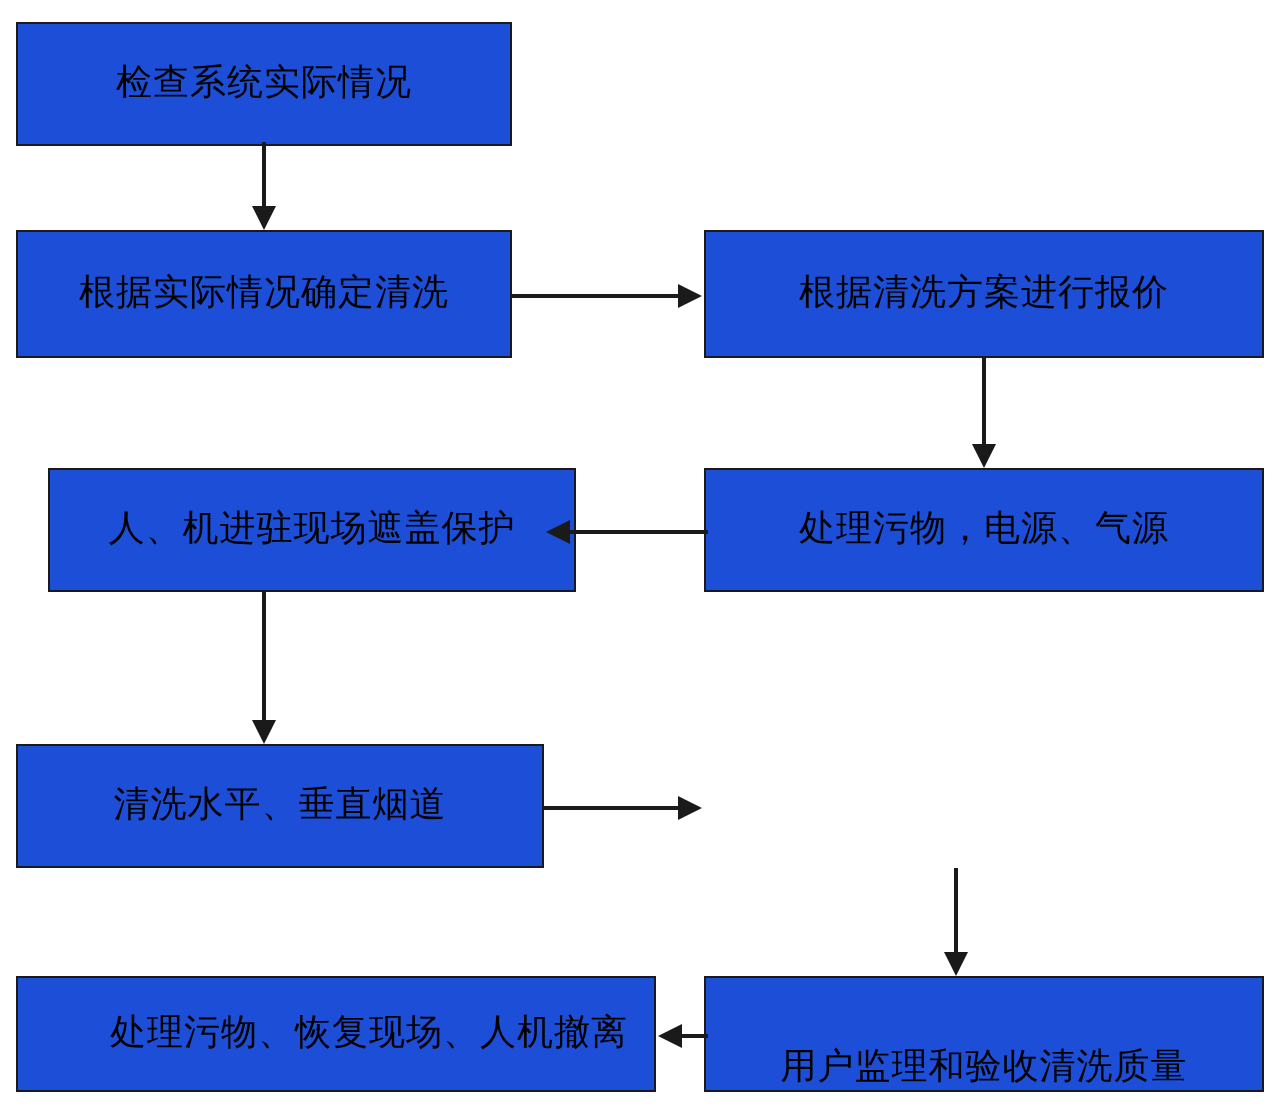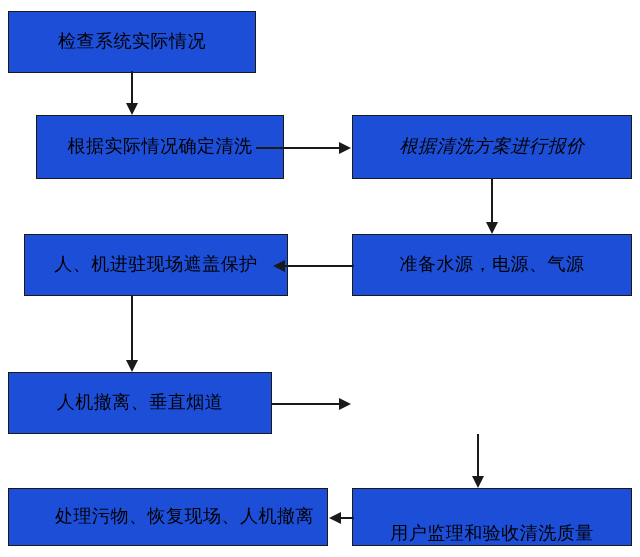--- a/index.html
+++ b/index.html
@@ -41,38 +41,38 @@
 </style>
 </head>
 <body>
 
 <div id="canvas">
 
   <div class="node" style="left:8px; top:11px; width:248px; height:62px;">
     <span>检查系统实际情况</span>
   </div>
 
-  <div class="node" style="left:8px; top:115px; width:248px; height:64px;margin-left:28px;">
+  <div class="node" style="left:8px; top:115px; width:248px; height:64px;">
     <span>根据实际情况确定清洗</span>
   </div>
 
-  <div class="node" style="left:352px; top:115px; width:280px; height:64px;font-style:italic;">
+  <div class="node" style="left:352px; top:115px; width:280px; height:64px;">
     <span>根据清洗方案进行报价</span>
   </div>
 
   <div class="node" style="left:352px; top:234px; width:280px; height:62px;">
-    <span>准备水源，电源、气源</span>
+    <span>处理污物，电源、气源</span>
   </div>
 
   <div class="node" style="left:24px; top:234px; width:264px; height:62px;">
     <span>人、机进驻现场遮盖保护</span>
   </div>
 
   <div class="node" style="left:8px; top:372px; width:264px; height:62px;">
-    <span>人机撤离、垂直烟道</span>
+    <span>清洗水平、垂直烟道</span>
   </div>
 
 
   <div class="node" style="left:352px; top:488px; width:280px; height:58px;align-items:flex-end;">
     <span>用户监理和验收清洗质量</span>
   </div>
 
   <div class="node" style="left:8px; top:488px; width:320px; height:58px;padding-left:33px;">
     <span>处理污物、恢复现场、人机撤离</span>
   </div>

